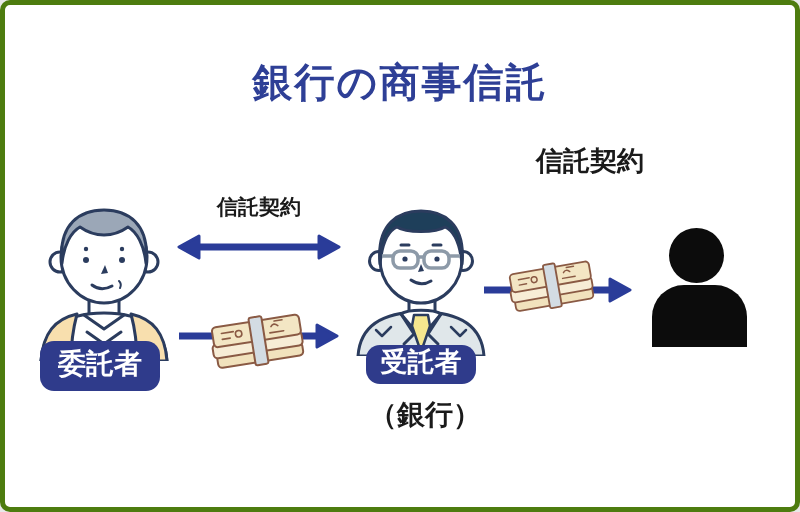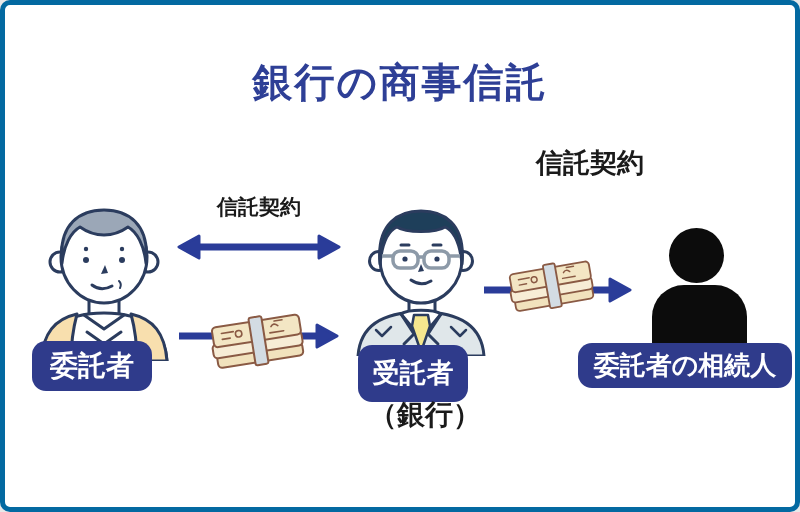--- a/index.html
+++ b/index.html
@@ -1,40 +1,40 @@
 <!DOCTYPE html>
 <html><head>
 <meta charset="utf-8">
 <style>
   html,body{margin:0;padding:0;background:#e8e8e8;}
   *{box-sizing:border-box;}
   #stage{
     position:relative;width:800px;height:512px;background:#ffffff;
-    border:5px solid #0369a1;border-radius:10px;overflow:hidden;
-    font-family:Liberation Serif, serif;
+    border:5px solid #4d7c0f;border-radius:10px;overflow:hidden;
+    font-family:Liberation Mono, monospace;
   }
   .abs{position:absolute;}
   #title{
     left:0;top:50px;width:100%;text-align:center;
     font-size:40px;font-weight:bold;color:#2e3f96;letter-spacing:2px;
   }
   .caption{
     color:#1a1a1a;font-weight:bold;text-align:center;
   }
   .pill{
     background:#2f3b8b;color:#ffffff;font-weight:bold;
     display:flex;align-items:center;justify-content:center;
-    border-radius:14px;z-index:6;line-height:1;
+    border-radius:14px;z-index:6;line-height:1;margin-left:8px;
   }
   #contract-label{left:172px;top:188px;width:164px;font-size:21px;}
   #entrust-label{left:172px;top:283px;width:164px;font-size:29px;}
   #payout-caption{left:434px;top:143px;width:302px;font-size:27px;line-height:1.16;}
   #payout-caption span{display:block;}
   #settlor-label{left:27px;top:336px;width:120px;height:50px;font-size:28px;}
-  #trustee-label{left:353px;top:340px;width:110px;height:57px;font-size:27px;}
+  #trustee-label{left:353px;top:340px;width:110px;height:39px;font-size:27px;}
   #heir-label{left:573px;top:338px;width:214px;height:45px;font-size:26px;}
   #trustee-note{left:352px;top:391px;width:136px;font-size:28px;z-index:6;}
   .illustration{z-index:1;}
   .money{z-index:5;}
   .arrow{z-index:3;}
   
   #heir-head{left:664px;top:223px;width:55px;height:55px;border-radius:50%;background:#0c0c0c;z-index:1;}
   #heir-body{left:647px;top:280px;width:95px;height:62px;border-radius:32px 32px 0 0;background:#0c0c0c;z-index:1;}
 </style>
 </head>
@@ -129,15 +129,14 @@
       <rect x="7" y="14" width="88" height="20" rx="4" fill="#f3e6c4" stroke="#8a5a44" stroke-width="2"></rect>
       <rect x="45" y="10" width="13" height="48" rx="2" fill="#d3dce3" stroke="#8a5a44" stroke-width="2"></rect>
       <path d="M16 21 h12 M16 27 h8" stroke="#8a5a44" stroke-width="1.6" stroke-linecap="round" fill="none"></path>
       <circle cx="33" cy="24" r="3.2" fill="none" stroke="#8a5a44" stroke-width="1.6"></circle>
       <path d="M66 22 q3 -4 7 0 M64 28 h14 M70 17 h8" stroke="#8a5a44" stroke-width="1.6" fill="none" stroke-linecap="round"></path>
     </g>
   </svg>
 
   <div id="heir-head" class="abs"></div>
   <div id="heir-body" class="abs"></div>
-  <div id="heir-label" class="abs pill">委託者の相続人</div>
 
 </div>
 
 </body></html>

